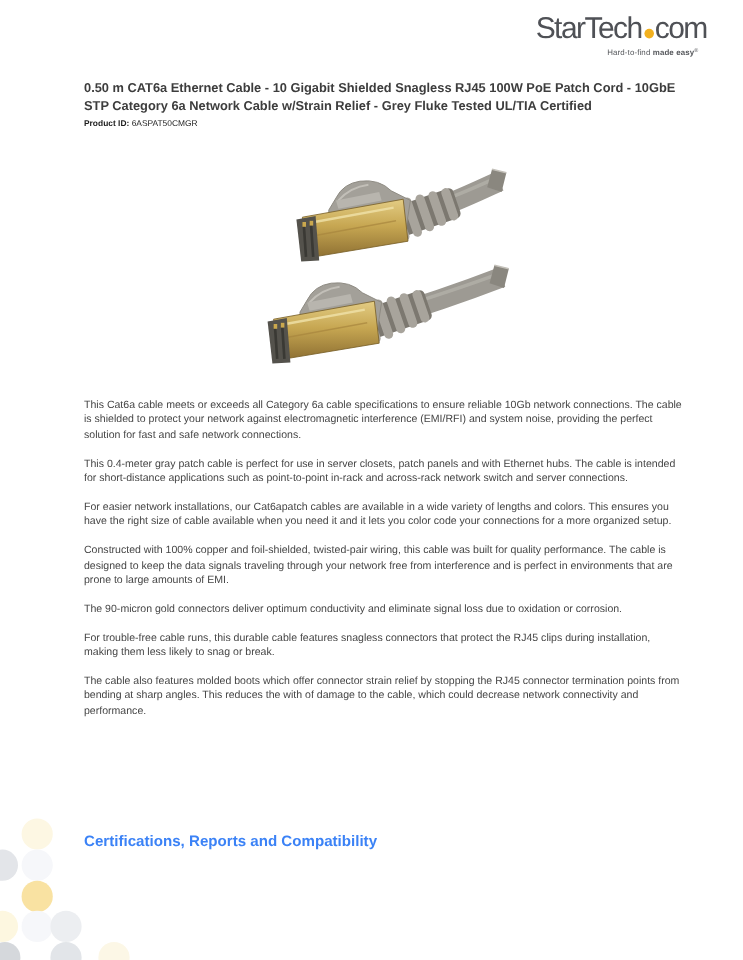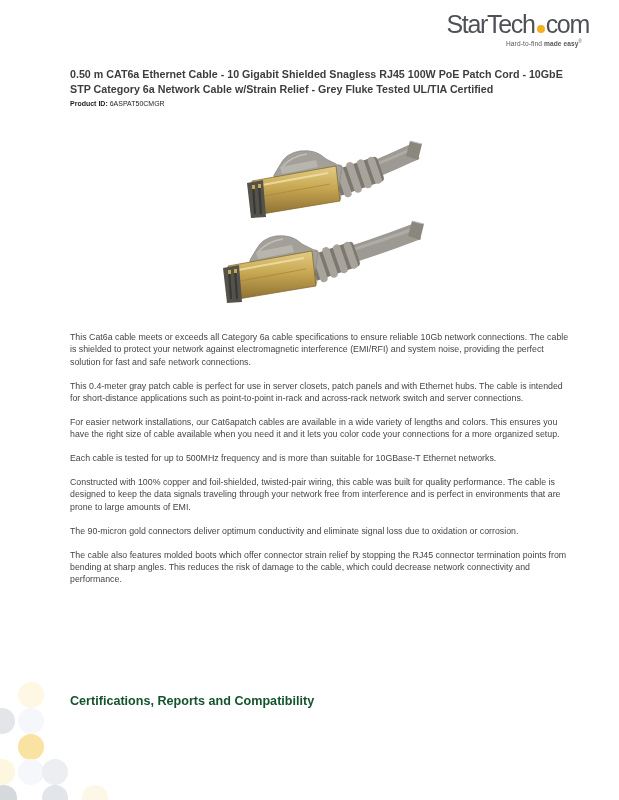--- a/index.html
+++ b/index.html
@@ -64,21 +64,21 @@
     font-size: 8.8px; line-height: 12.35px;
     color: #454545;
   }
   .description p { margin: 0 0 11.6px 0; }
 
   
   .section-heading {
     position: absolute; left: 70px; top: 694px;
     margin: 0;
     font-size: 12.6px; font-weight: 700;
-    color: #14532d;
+    color: #3b82f6;
   }
 
   
   .decor-svg {
     position: absolute; left: 0; top: 650px;
     width: 140px; height: 150px;
     pointer-events: none;
   }
 </style>
 </head>
@@ -153,24 +153,24 @@
     <g>
       <use href="#connHead" xlink:href="#connHead" transform="translate(-24,85)"></use>
     </g>
   </svg>
 </div>
 
 <div class="description">
     <p>This Cat6a cable meets or exceeds all Category 6a cable specifications to ensure reliable 10Gb network connections. The cable is shielded to protect your network against electromagnetic interference (EMI/RFI) and system noise, providing the perfect solution for fast and safe network connections.</p>
     <p>This 0.4-meter gray patch cable is perfect for use in server closets, patch panels and with Ethernet hubs. The cable is intended for short-distance applications such as point-to-point in-rack and across-rack network switch and server connections.</p>
     <p>For easier network installations, our Cat6apatch cables are available in a wide variety of lengths and colors. This ensures you have the right size of cable available when you need it and it lets you color code your connections for a more organized setup.</p>
-    <p>Each cable is tested for up to 500MHz frequency and is more than suitable for 10GBase-T Ethernet networks.</p>
     <p>Constructed with 100% copper and foil-shielded, twisted-pair wiring, this cable was built for quality performance. The cable is designed to keep the data signals traveling through your network free from interference and is perfect in environments that are prone to large amounts of EMI.</p>
     <p>The 90-micron gold connectors deliver optimum conductivity and eliminate signal loss due to oxidation or corrosion.</p>
-    <p>The cable also features molded boots which offer connector strain relief by stopping the RJ45 connector termination points from bending at sharp angles. This reduces the risk of damage to the cable, which could decrease network connectivity and performance.</p>
+    <p>For trouble-free cable runs, this durable cable features snagless connectors that protect the RJ45 clips during installation, making them less likely to snag or break.</p>
+    <p>The cable also features molded boots which offer connector strain relief by stopping the RJ45 connector termination points from bending at sharp angles. This reduces the with of damage to the cable, which could decrease network connectivity and performance.</p>
   </div>
 
 <h2 class="section-heading">Certifications, Reports and Compatibility</h2>
 
 <svg class="decor-svg" viewBox="0 0 140 150" xmlns="http://www.w3.org/2000/svg">
     <circle cx="31" cy="45" r="13" fill="#fdf7e3"></circle>
     <circle cx="2" cy="71" r="13" fill="#e3e5e9"></circle>
     <circle cx="31" cy="71" r="13" fill="#f6f7fa"></circle>
     <circle cx="31" cy="97" r="13" fill="#f9e2a2"></circle>
     <circle cx="2" cy="122" r="13" fill="#fdf7e0"></circle>

